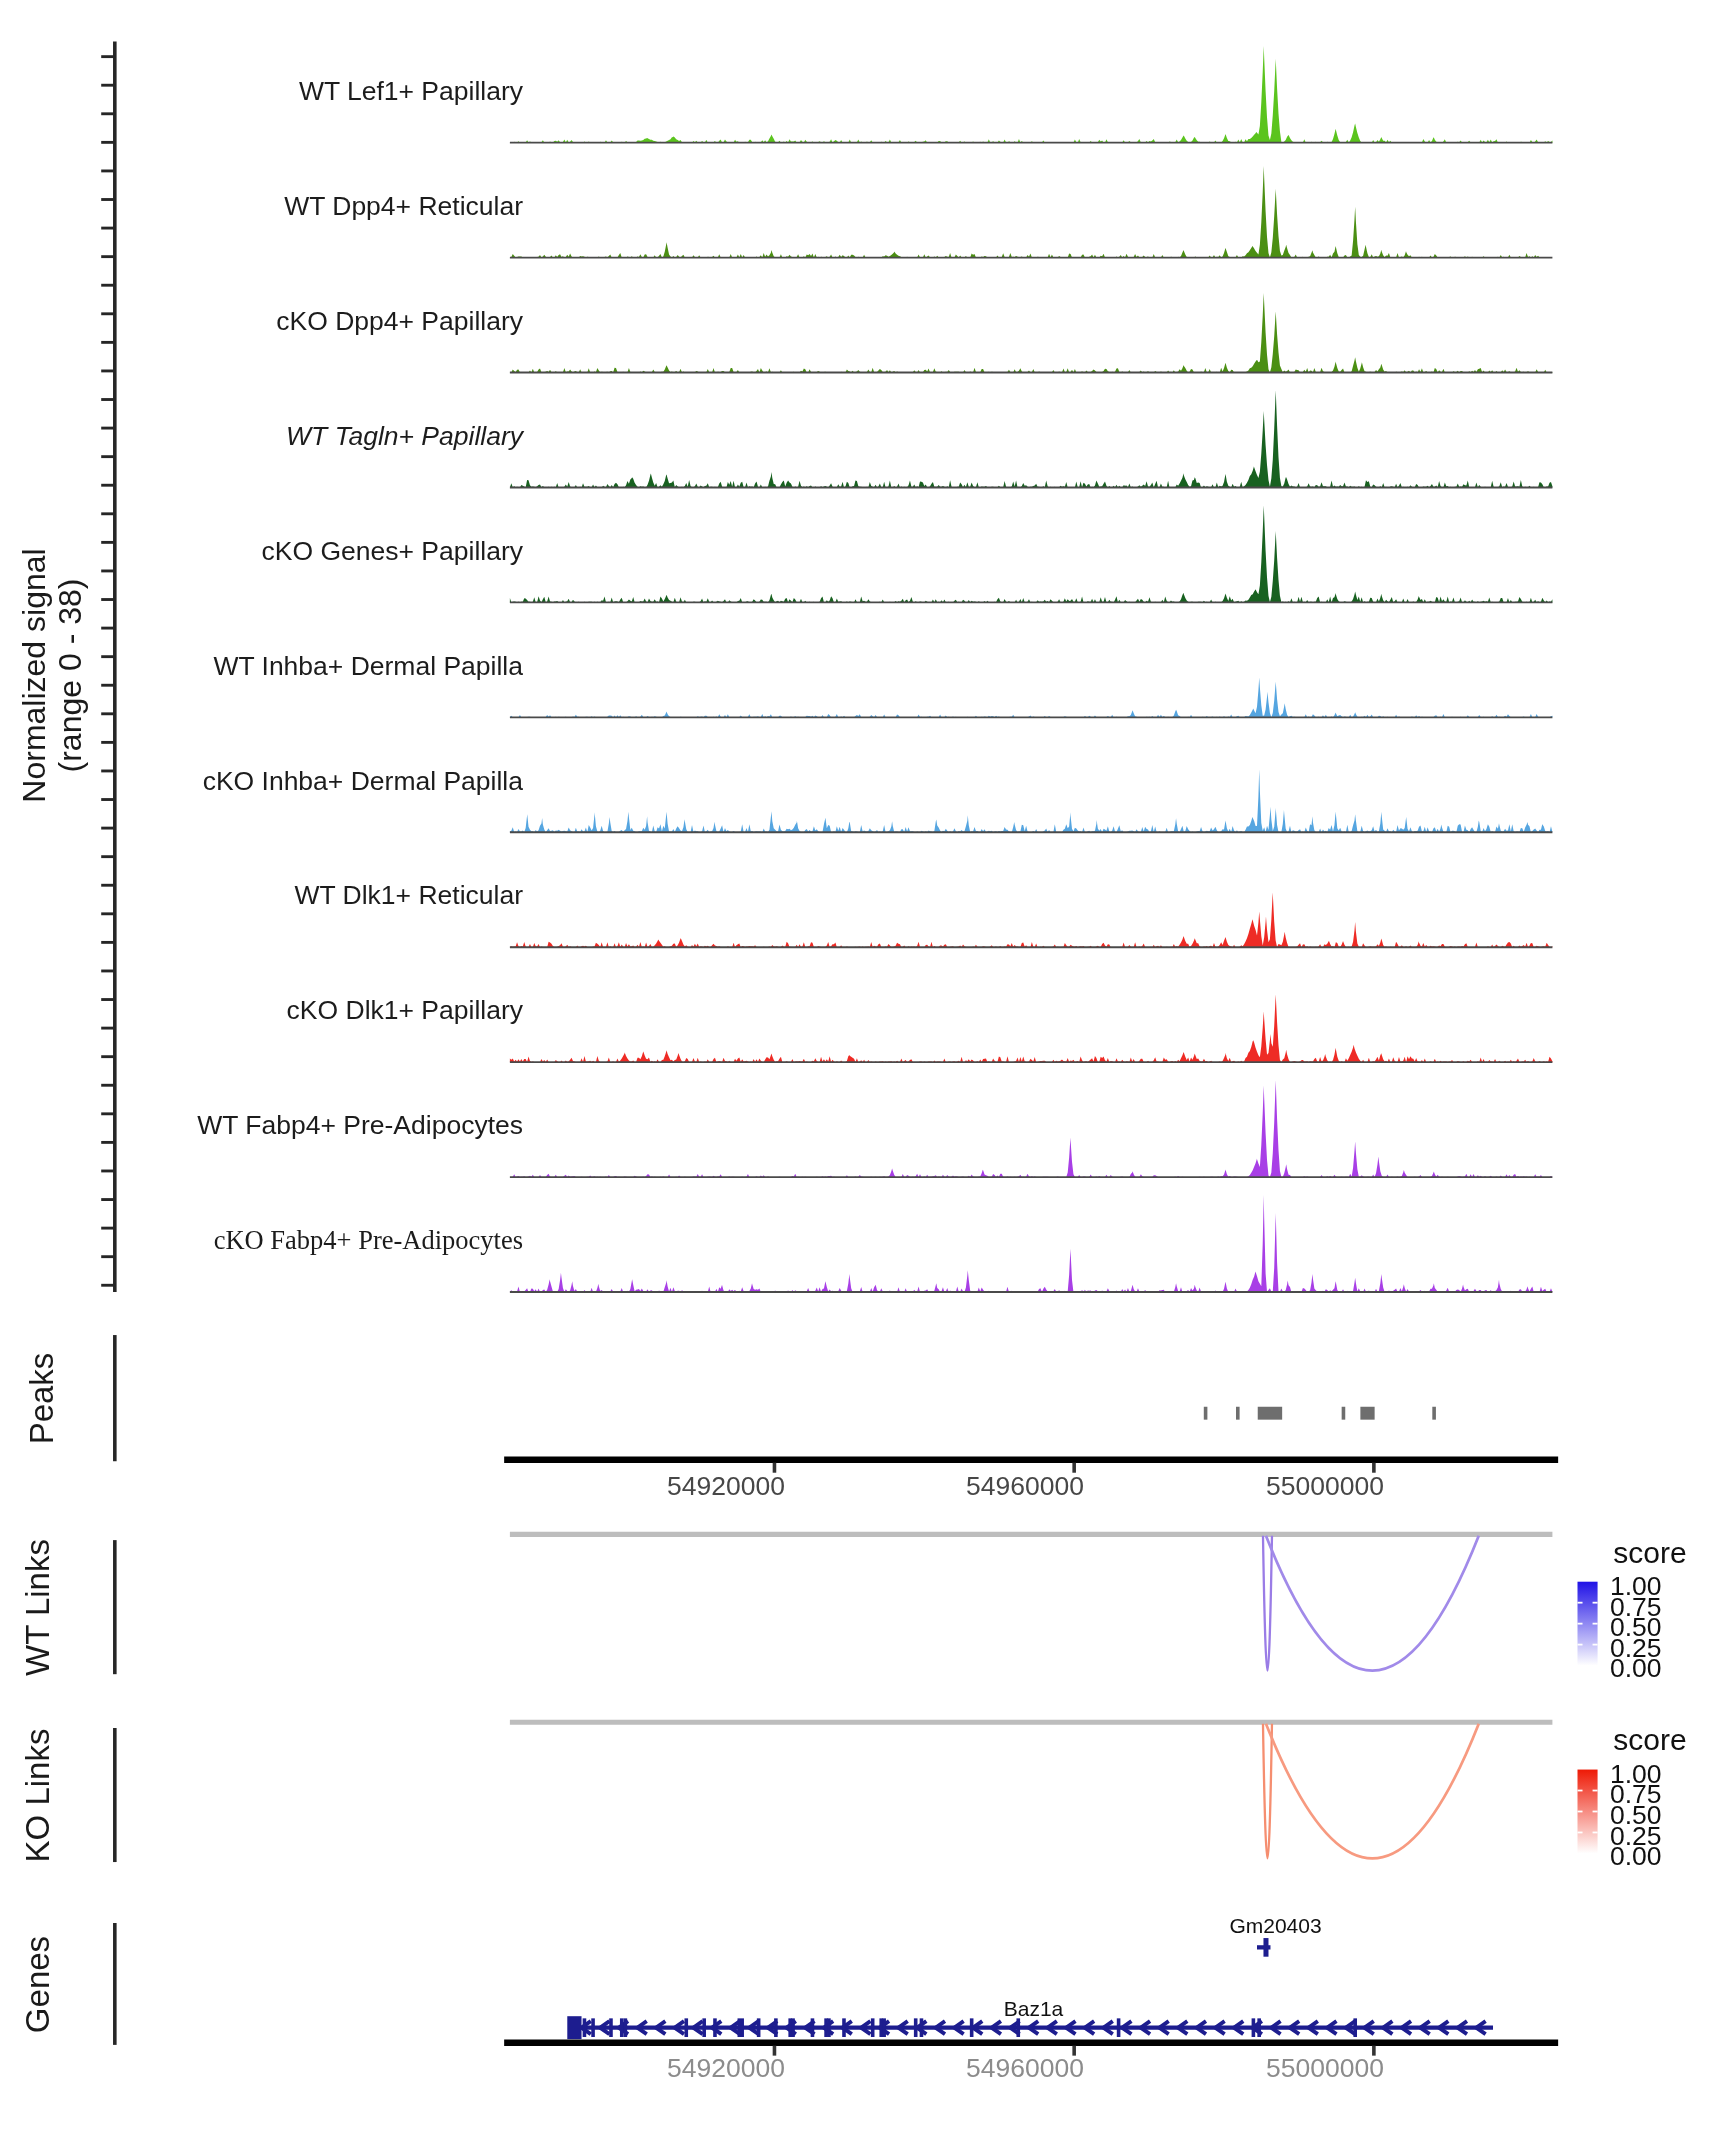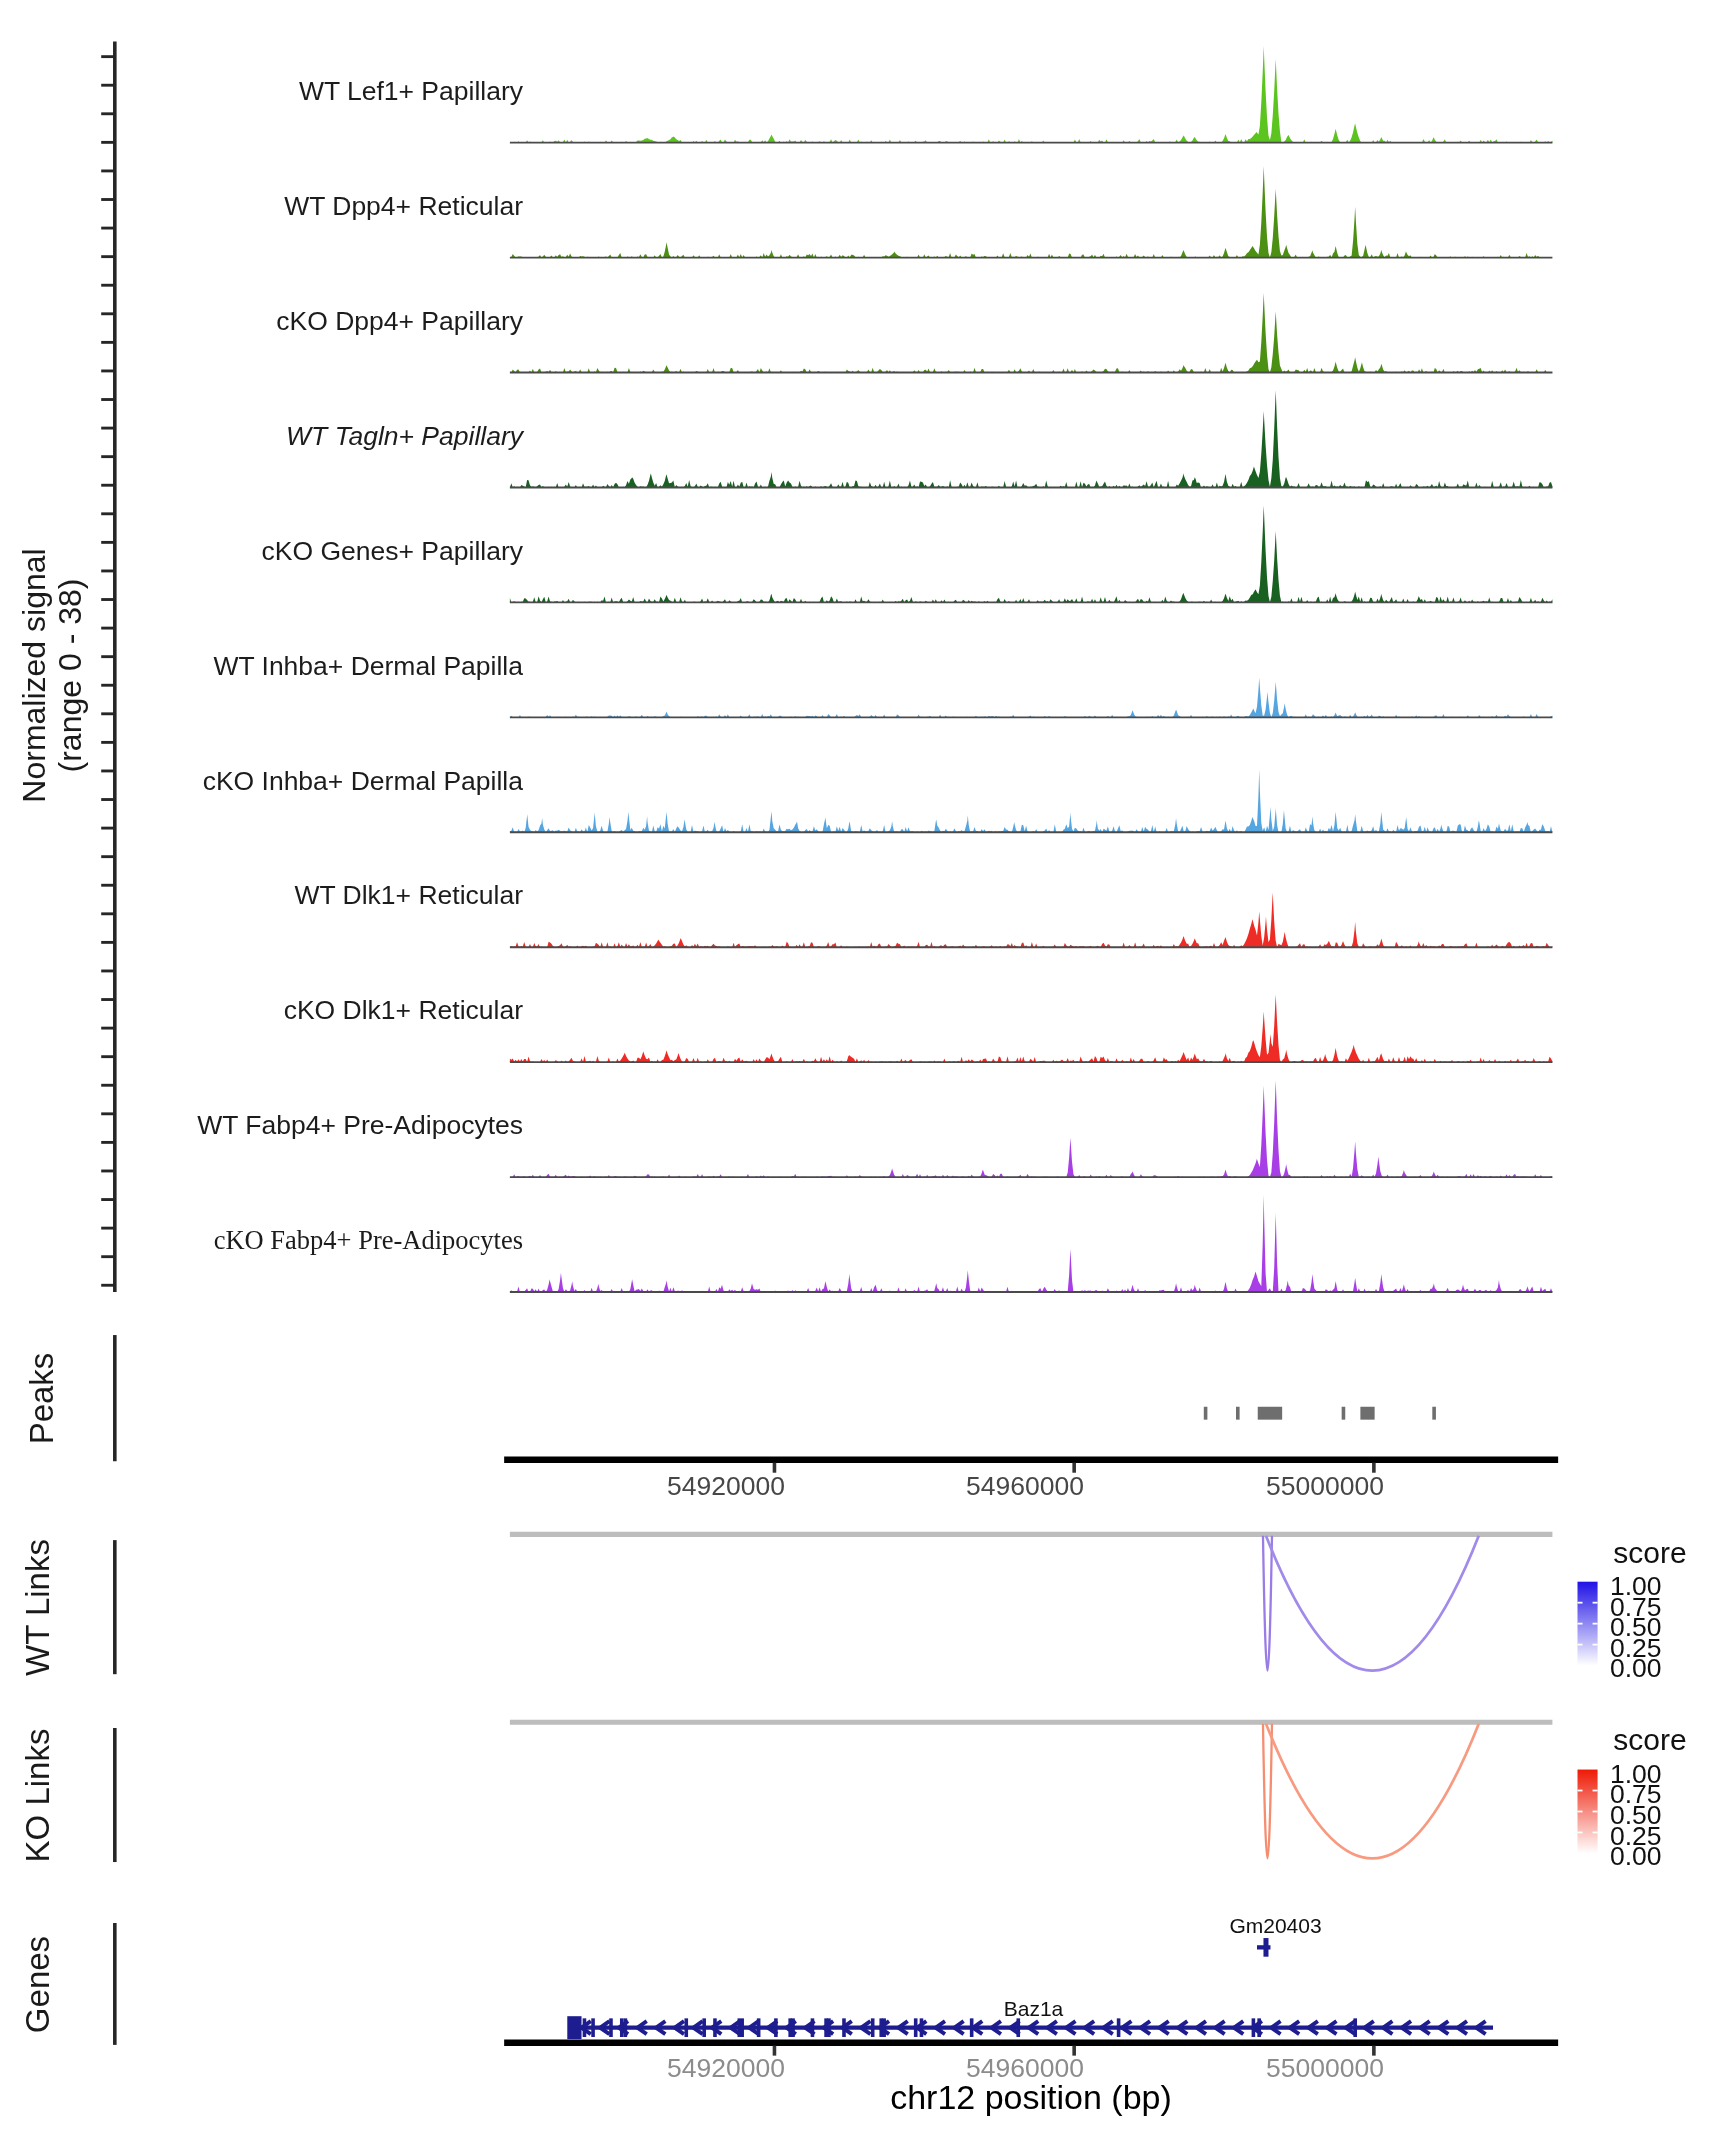--- a/index.html
+++ b/index.html
@@ -276,21 +276,21 @@
   <div class="abs rot section-label" style="left:-70px;top:1966px;">Genes</div>
 
   <div class="abs track-label" style="top:76px;">WT Lef1+ Papillary</div>
   <div class="abs track-label" style="top:191px;">WT Dpp4+ Reticular</div>
   <div class="abs track-label" style="top:306px;">cKO Dpp4+ Papillary</div>
   <div class="abs track-label" style="top:421px;font-style:italic;">WT Tagln+ Papillary</div>
   <div class="abs track-label" style="top:536px;">cKO Genes+ Papillary</div>
   <div class="abs track-label" style="top:651px;">WT Inhba+ Dermal Papilla</div>
   <div class="abs track-label" style="top:766px;">cKO Inhba+ Dermal Papilla</div>
   <div class="abs track-label" style="top:880px;">WT Dlk1+ Reticular</div>
-  <div class="abs track-label" style="top:995px;">cKO Dlk1+ Reticular</div>
+  <div class="abs track-label" style="top:995px;">cKO Dlk1+ Papillary</div>
   <div class="abs track-label" style="top:1110px;">WT Fabp4+ Pre-Adipocytes</div>
   <div class="abs track-label" style="top:1225px;font-family:Liberation Serif, serif;">cKO Fabp4+ Pre-Adipocytes</div>
 
   <div class="abs tick-label tick-top" style="left:667px;top:1471px;">54920000</div>
   <div class="abs tick-label tick-top" style="left:966px;top:1471px;">54960000</div>
   <div class="abs tick-label tick-top" style="left:1266px;top:1471px;">55000000</div>
 
   <div class="abs legend-title" style="left:1564px;top:1536px;">score</div>
   <div class="abs legend-tick" style="left:1610px;top:1571px;">1.00</div>
   <div class="abs legend-tick" style="left:1610px;top:1592px;">0.75</div>
@@ -304,15 +304,14 @@
   <div class="abs legend-tick" style="left:1610px;top:1800px;">0.50</div>
   <div class="abs legend-tick" style="left:1610px;top:1821px;">0.25</div>
   <div class="abs legend-tick" style="left:1610px;top:1841px;">0.00</div>
 
   <div class="abs gene-label" style="left:1168px;top:1914px;">Gm20403</div>
   <div class="abs gene-label" style="left:926px;top:1997px;">Baz1a</div>
 
   <div class="abs tick-label tick-bottom" style="left:667px;top:2053px;">54920000</div>
   <div class="abs tick-label tick-bottom" style="left:966px;top:2053px;">54960000</div>
   <div class="abs tick-label tick-bottom" style="left:1266px;top:2053px;">55000000</div>
-  <div class="abs axis-title" style="left:744px;top:2078px;">chr12 position (bp)</div>
 </div>
 
 
 </body></html>

